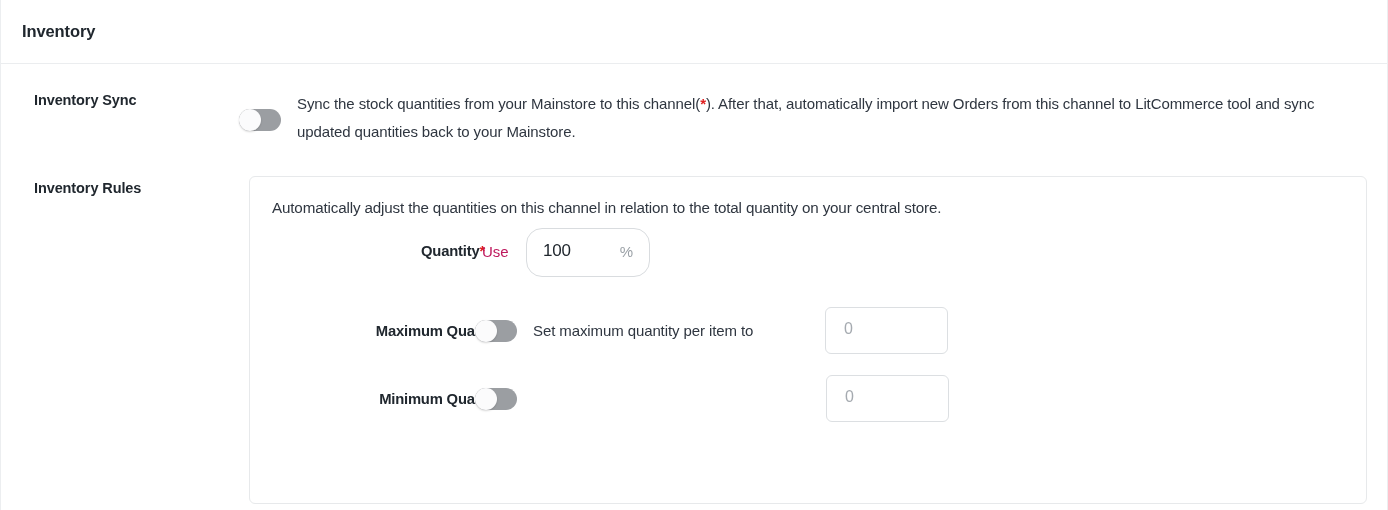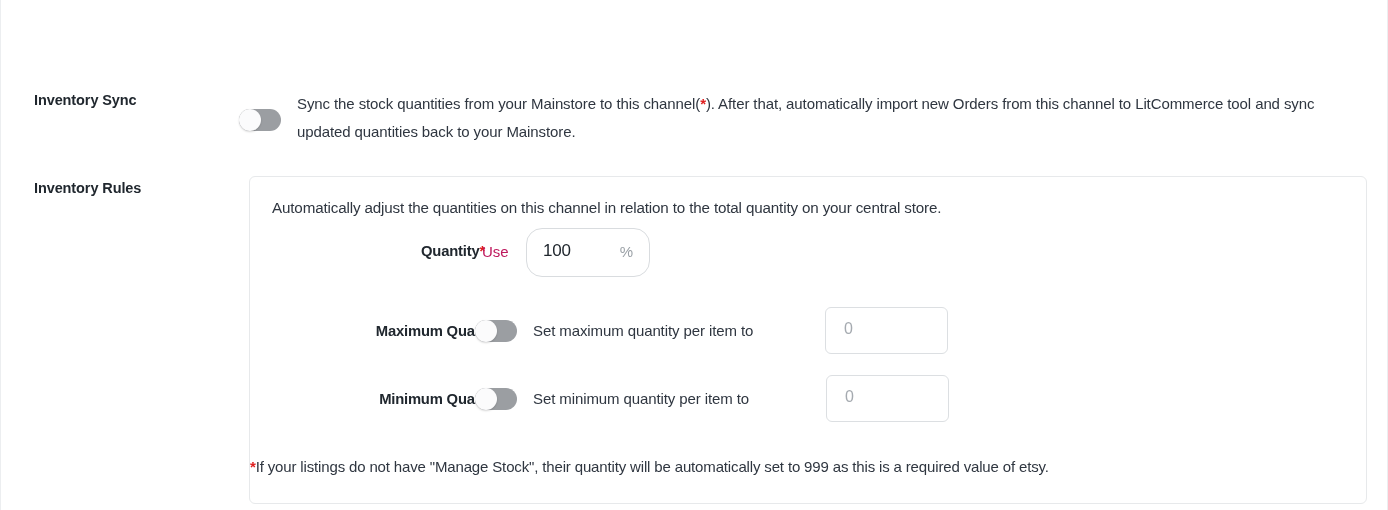--- a/index.html
+++ b/index.html
@@ -248,20 +248,23 @@
     letter-spacing: -0.15px;
     white-space: nowrap;
   }
 </style>
 </head>
 <body>
 
 <div class="screen">
   <div class="card">
 
+    <div class="card-header">
+      <div class="card-title">Inventory</div>
+    </div>
 
     <div class="card-body">
 
       <div class="field-label label-sync">Inventory Sync</div>
 
       <div class="toggle toggle-sync">
         <div class="knob"></div>
       </div>
 
       <div class="sync-desc">
@@ -294,27 +297,23 @@
           <div class="num-input num-input-max">
             <span class="num-placeholder">0</span>
           </div>
         </div>
 
         <div class="rule-row row-min">
           <div class="rule-label rule-label-min">Minimum Quantity</div>
           <div class="toggle toggle-min">
             <div class="knob"></div>
           </div>
-          <div class="rule-text">Set minimum quantity per item to</div>
           <div class="num-input num-input-min">
             <span class="num-placeholder">0</span>
           </div>
         </div>
 
       </div>
 
-      <div class="footnote">
-        <span class="req-star">*</span><span>If your listings do not have "Manage Stock", their quantity will be automatically set to 999 as this is a required value of etsy.</span>
-      </div>
 
     </div>
   </div>
 </div>
 
 </body></html>

